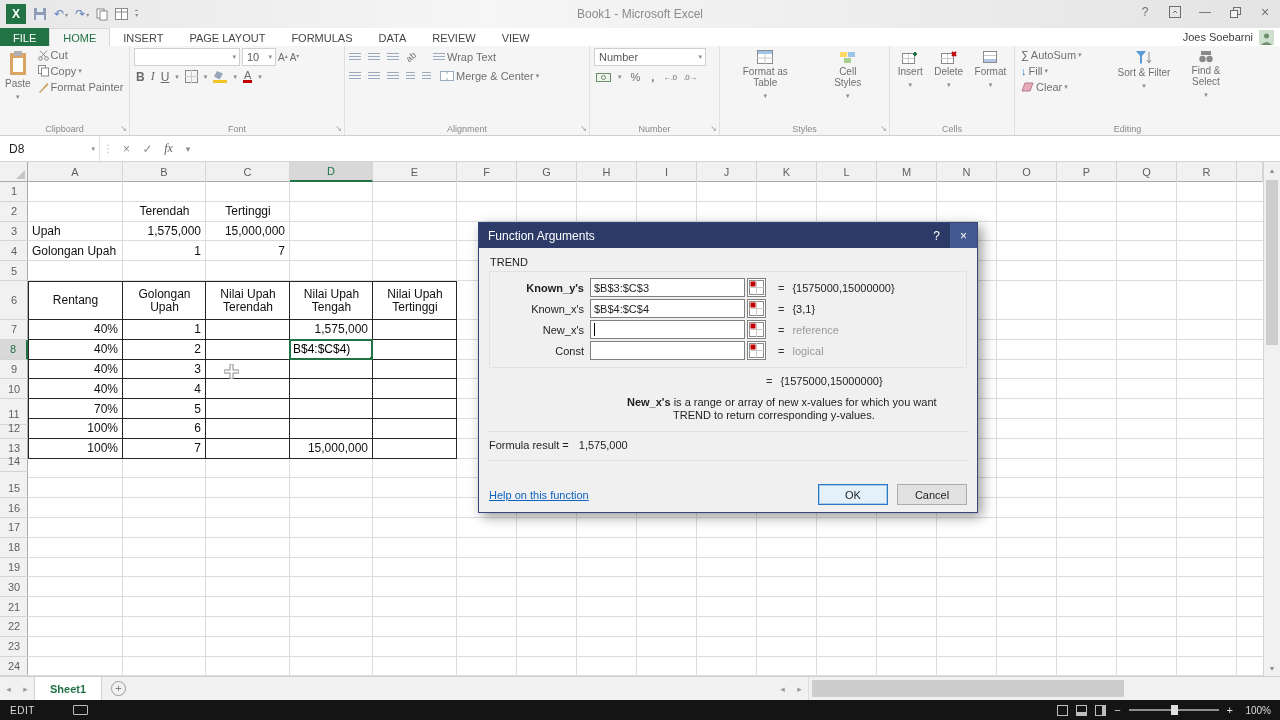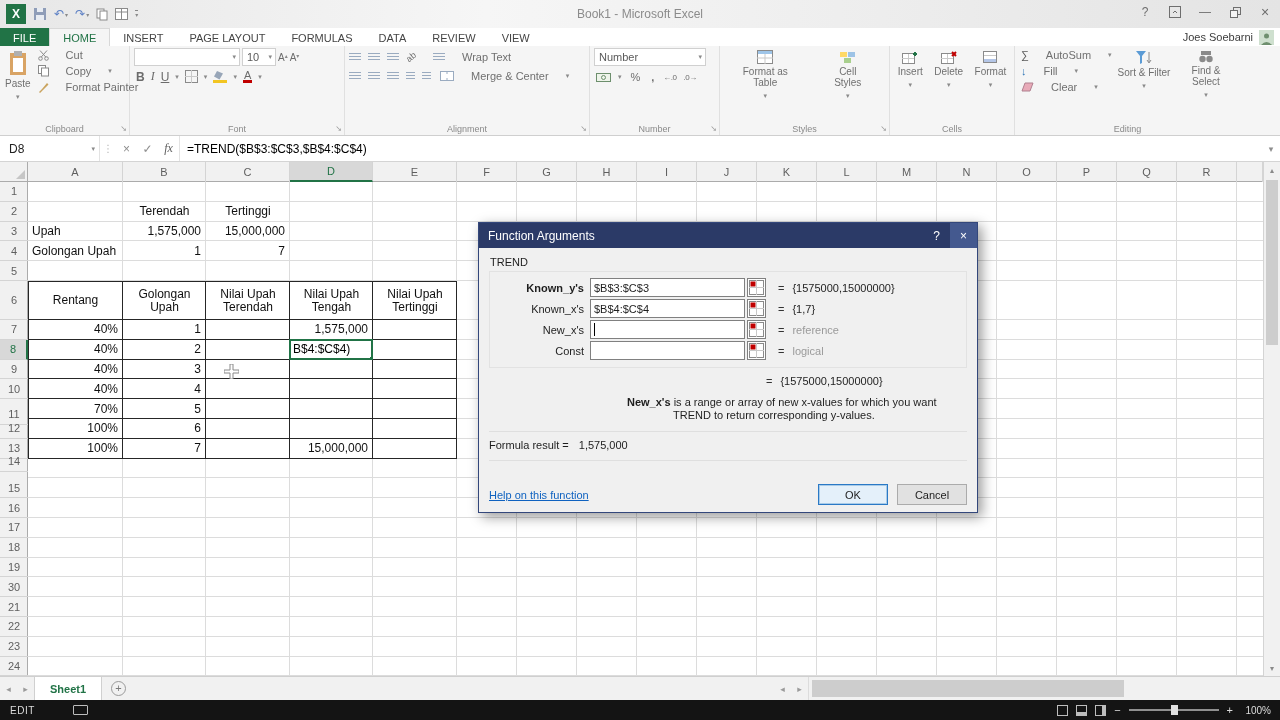--- a/index.html
+++ b/index.html
@@ -29,21 +29,21 @@
   .account { margin-left:auto; display:flex; align-items:center; gap:6px; padding-right:6px; color:#3c3c3c; }
   .avatar { width:15px; height:15px; background:#cfe0cf; display:flex; align-items:flex-end; justify-content:center; overflow:hidden; }
 
   
   .ribbon { position:absolute; top:46px; left:0; right:0; height:90px; background:#f5f5f5;
     border-bottom:1px solid #cfcfcf; display:flex; }
   .rgroup { position:relative; height:100%; border-right:1px solid #e0e0e0; flex:none; }
   .gbody { position:absolute; top:2px; left:4px; right:4px; bottom:14px; display:flex; gap:4px; }
   .gname { position:absolute; bottom:1px; left:0; right:0; text-align:center; font-size:9px; color:#8a8a8a; }
   .launcher { position:absolute; right:2px; bottom:2px; font-size:8px; color:#9a9a9a; line-height:8px; }
-  .rbtn { display:flex; align-items:center; gap:17px; font-size:11px; color:#707070; padding:1px 2px; white-space:nowrap; }
+  .rbtn { display:flex; align-items:center; gap:2px; font-size:11px; color:#707070; padding:1px 2px; white-space:nowrap; }
   .rbig { display:flex; flex-direction:column; align-items:center; text-align:center; font-size:10px;
     color:#707070; padding:2px 1px; gap:2px; line-height:11px; }
   .dd { font-size:7px; color:#8a8a8a; }
   .vstack { display:flex; flex-direction:column; justify-content:flex-start; gap:2px; }
   .combo { background:#fff; border:1px solid #d0d0d0; height:18px; display:flex; align-items:center;
     font-size:11px; color:#5a5a5a; padding:0 3px 0 4px; }
   .combo .dd { margin-left:auto; }
   .bars { width:12px; height:9px; flex:none;
     background:repeating-linear-gradient(to bottom,#9aabc0 0 1px,rgba(0,0,0,0) 1px 3px); }
   .bold-label { font-weight:bold; font-size:12px; color:#6b6b6b; }
@@ -491,21 +491,20 @@
 
 <div class="fbar">
   <div class="namebox">
     <span>D8</span>
     <span class="dd">▾</span>
   </div>
   <span class="fhandle">⋮</span>
   <span class="fbtn">×</span>
   <span class="fbtn">✓</span>
   <span class="fbtn fx">fx</span>
-  <div class="ftext">=TREND($B$3:$C$3,$B$4:$C$4)</div>
   <span class="fexpand">▾</span>
 </div>
 
 <div class="grid">
   <div class="corner"></div>
   <div id="col-headers">
       <div class="ch" style="left: 0px; width: 95px;">A</div>
       <div class="ch" style="left: 95px; width: 83px;">B</div>
       <div class="ch" style="left: 178px; width: 84px;">C</div>
       <div class="ch active" style="left: 262px; width: 83px;">D</div>
@@ -751,21 +750,21 @@
           </span>
         <span class="rangebtn">
             <svg width="15" height="15">
               <rect x="0.5" y="0.5" width="14" height="14" fill="#fff" stroke="#8a8a8a"></rect>
               <line x1="0" y1="7.5" x2="15" y2="7.5" stroke="#c9c9c9"></line>
               <line x1="7.5" y1="0" x2="7.5" y2="15" stroke="#c9c9c9"></line>
               <rect x="1.5" y="1.5" width="5" height="5" fill="#c00000"></rect>
             </svg>
           </span>
         <span class="argeq">=</span>
-        <span class="argres">{1,7}</span>
+        <span class="argres">{3,1}</span>
       </div>
       <div class="argrow">
         <span class="arglabel">New_x's</span>
         <span class="arginput">
             <span class="caret"></span>
             <span></span>
           </span>
         <span class="rangebtn">
             <svg width="15" height="15">
               <rect x="0.5" y="0.5" width="14" height="14" fill="#fff" stroke="#8a8a8a"></rect>

